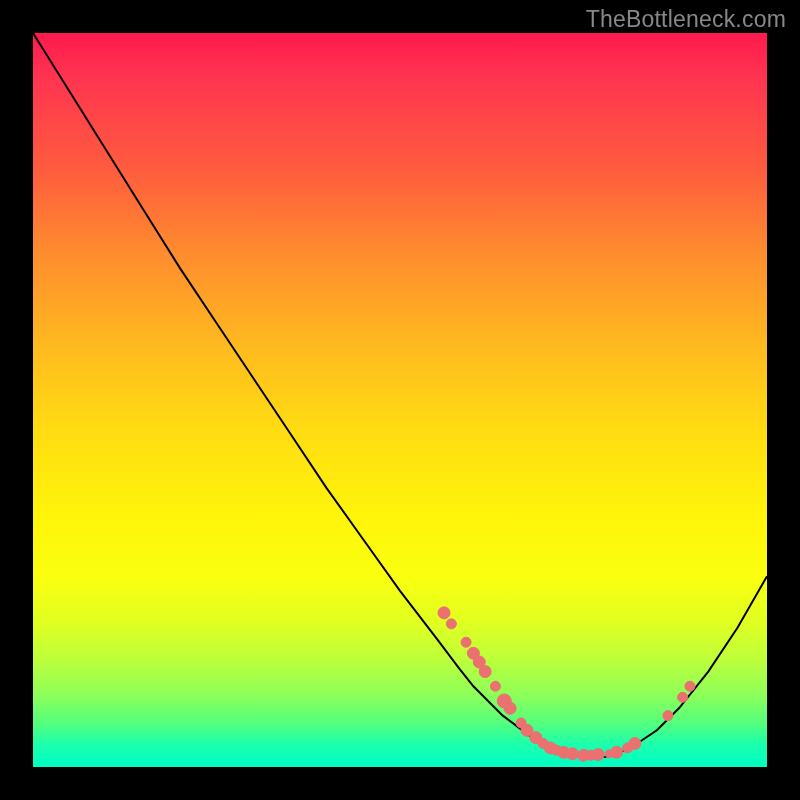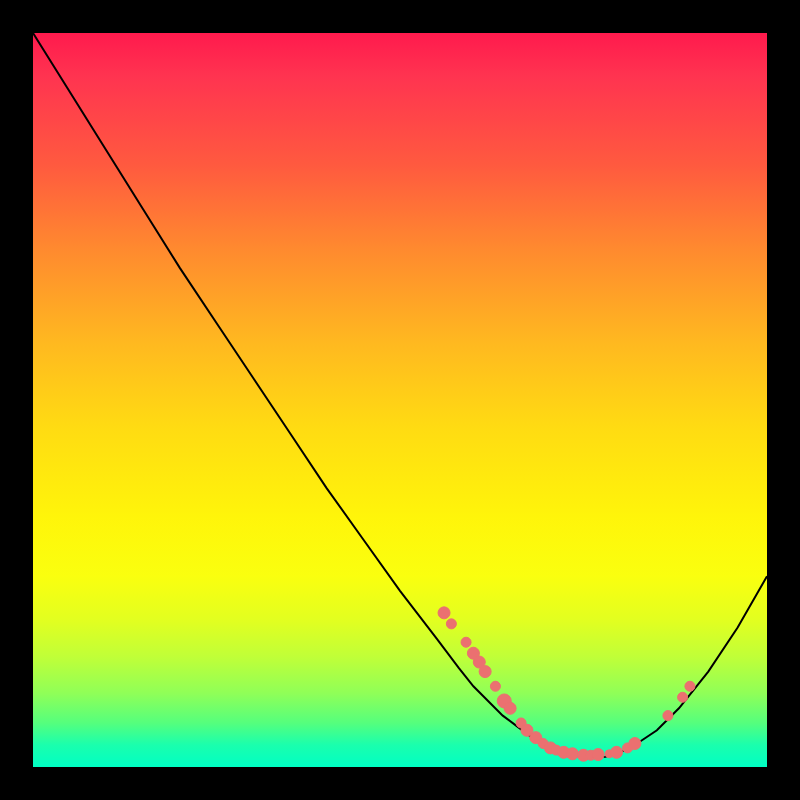--- a/index.html
+++ b/index.html
@@ -55,20 +55,21 @@
     top: 33px;
     width: 734px;
     height: 734px;
     overflow: visible;
   }
 </style>
 </head>
 <body>
 
 <div class="container">
+  <div class="watermark">TheBottleneck.com</div>
   <div class="plot-area"></div>
   <svg class="overlay" viewBox="0 0 734 734" preserveAspectRatio="none">
     <path id="curve-path" fill="none" stroke-width="2" d="M0.00 0.00 L36.70 58.72 L73.40 117.44 L110.10 176.16 L146.80 234.88 L183.50 289.93 L220.20 344.98 L256.90 400.03 L293.60 455.08 L330.30 506.46 L367.00 557.84 L403.70 605.55 L425.72 634.91 L440.40 653.26 L455.08 667.94 L469.76 682.62 L484.44 693.63 L499.12 704.64 L513.80 711.98 L528.48 717.85 L543.16 722.26 L557.84 724.46 L572.52 723.72 L587.20 719.32 L601.88 711.98 L623.90 697.30 L645.92 675.28 L675.28 638.58 L704.64 594.54 L734.00 543.16" stroke="#000000"></path>
     <g id="dots-group">
         <circle cx="411.04" cy="579.86" r="6" fill="#eb7070" stroke="#eb7070"></circle>
         <circle cx="418.38" cy="590.87" r="5" fill="#eb7070" stroke="#eb7070"></circle>
         <circle cx="433.06" cy="609.22" r="5" fill="#eb7070" stroke="#eb7070"></circle>
         <circle cx="440.40" cy="620.23" r="6" fill="#eb7070" stroke="#eb7070"></circle>
         <circle cx="446.27" cy="629.04" r="6" fill="#eb7070" stroke="#eb7070"></circle>
         <circle cx="452.14" cy="638.58" r="6" fill="#eb7070" stroke="#eb7070"></circle>

